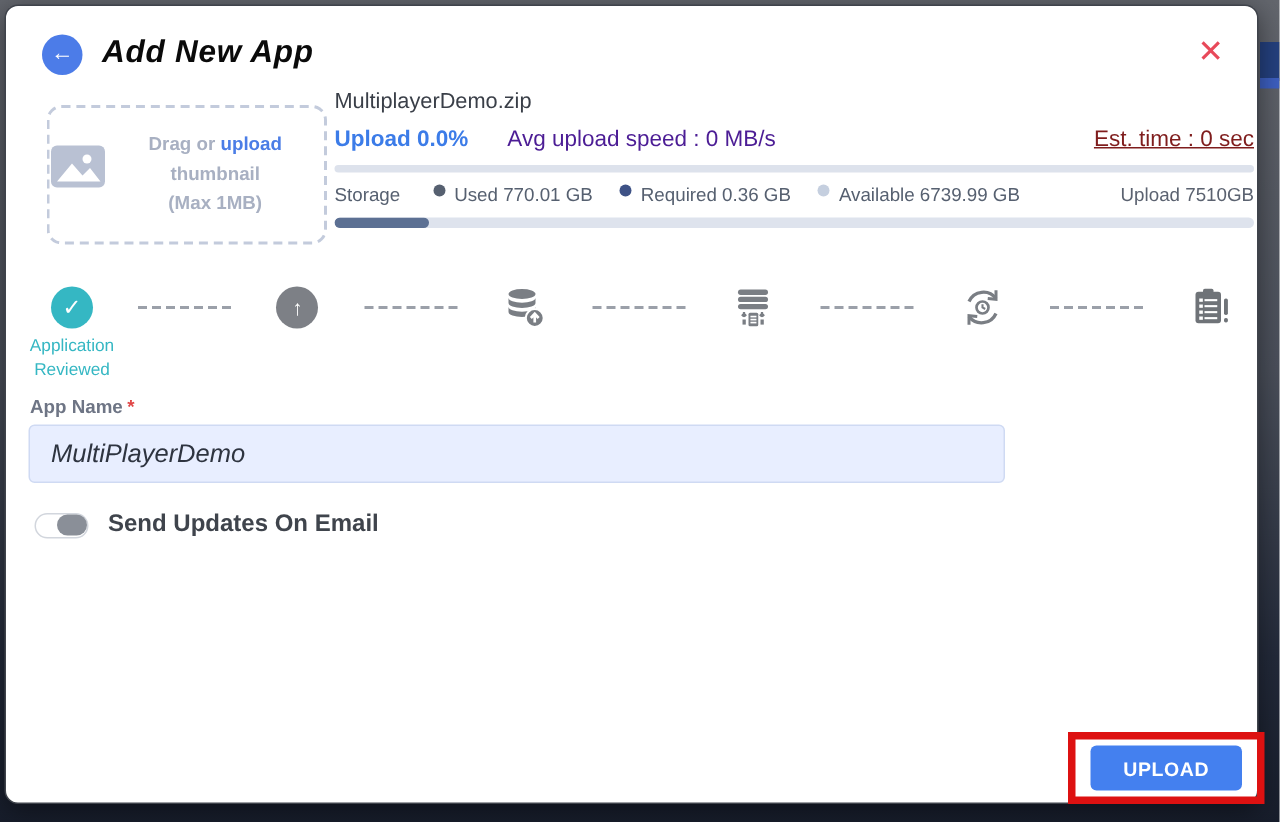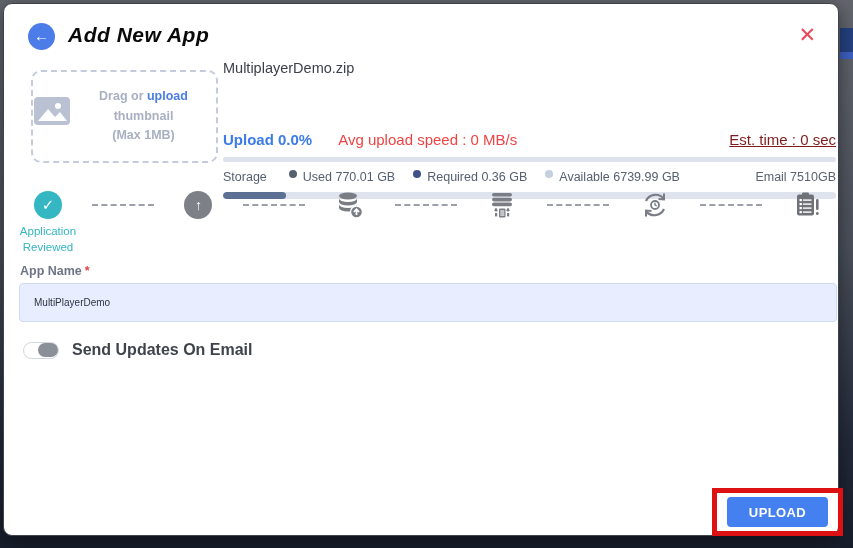--- a/index.html
+++ b/index.html
@@ -44,21 +44,21 @@
   .img-icon { margin-bottom:7px; }
   .dz-text { font-size:12.5px; color:#a8b0c2; font-weight:600; line-height:1.55; }
   .dz-text .upload-link { color:#4b7de6; font-weight:700; }
 
   
   .file-block { position:absolute; left:219px; top:56px; width:613px; }
   .file-name { font-size:14.5px; color:#3a3f48; font-weight:500; }
   .file-size { font-size:12px; color:#8d94a2; margin-top:7px; }
   .upload-row { display:flex; align-items:flex-end; margin-top:8px; font-size:15px; }
   .upload-pct { color:#3c7ce8; font-weight:700; }
-  .avg-speed { color:#ef4444; margin-left:26px;margin-top:47px; }
+  .avg-speed { color:#4c1d95; margin-left:26px; }
   .est-time { margin-left:auto; color:#7f1d1d;text-decoration:underline; }
   .bar { width:100%; height:5px; border-radius:3px; background:#dde2ec; margin-top:9px; position:relative; overflow:hidden; }
   .bar .fill { position:absolute; left:0; top:0; bottom:0; border-radius:3px; background:#4c7ce8; }
   .storage-row { display:flex; align-items:center; margin-top:8px; font-size:12.5px; color:#566070; }
   .legend { display:flex; align-items:center; margin-left:22px; gap:18px; }
   .legend-item { display:flex; gap:6px; }
   .dot { width:8px; height:8px; border-radius:50%; display:inline-block; }
   .dot-used { background:#566070; }
   .dot-required { background:#3e5286; }
   .dot-available { background:#c5cfdf; }
@@ -79,24 +79,25 @@
     position:absolute; top:33px; left:50%; transform:translateX(-50%); width:96px;
     text-align:center; font-size:11.5px; color:#35b7c3; line-height:1.35; font-weight:500;
   }
   .dash { width:62px; border-top:2px dashed #9ba0a9; }
   .step svg { display:block; }
 
   
   .field-label { position:absolute; left:16px; top:260px; font-size:12.5px; font-weight:700; color:#6e7585; }
   .req { color:#e04545; margin-left:3px; }
   .app-name-input {
-    position:absolute; left:15px; top:279px; width:818px; height:39px;
+    position:absolute; left:15px; top:279px; width:651px; height:39px;
     background:#e8eeff; border:1px solid #cfdaf3; border-radius:4px;
-    padding:0 14px; font-size:10px; color:#2e3440;
+    padding:0 14px; font-size:17px; color:#2e3440;
     font-family:"Liberation Sans","DejaVu Sans",sans-serif;
+    font-style:italic;
   }
 
   .toggle-row { position:absolute; left:19px; top:337px; display:flex; align-items:center; cursor:pointer; }
   .toggle { position:relative; width:36px; height:17px; border-radius:9px; background:#fff; border:1.5px solid #d2d6dd; }
   .toggle .knob { position:absolute; right:0px; top:0px; width:20px; height:14px; border-radius:7px; background:#8a8f98; }
   .toggle-label { margin-left:13px; font-size:16px; font-weight:700; color:#3f444c; }
 
   
   .annotation-box {
     position:absolute; left:712px; top:488px; width:131px; height:48px;
@@ -157,21 +158,21 @@
         </span>
         <span class="legend-item">
           <span class="dot dot-required"></span>
           <span>Required 0.36 GB</span>
         </span>
         <span class="legend-item">
           <span class="dot dot-available"></span>
           <span>Available 6739.99 GB</span>
         </span>
       </span>
-      <span class="storage-total">Email 7510GB</span>
+      <span class="storage-total">Upload 7510GB</span>
     </div>
     <div class="storage-bar">
       <div class="fill" style="width:10.25%"></div>
     </div>
   </div>
 
   <div class="steps">
     <div class="step">
       <div class="circle teal">
         <span>✓</span>

